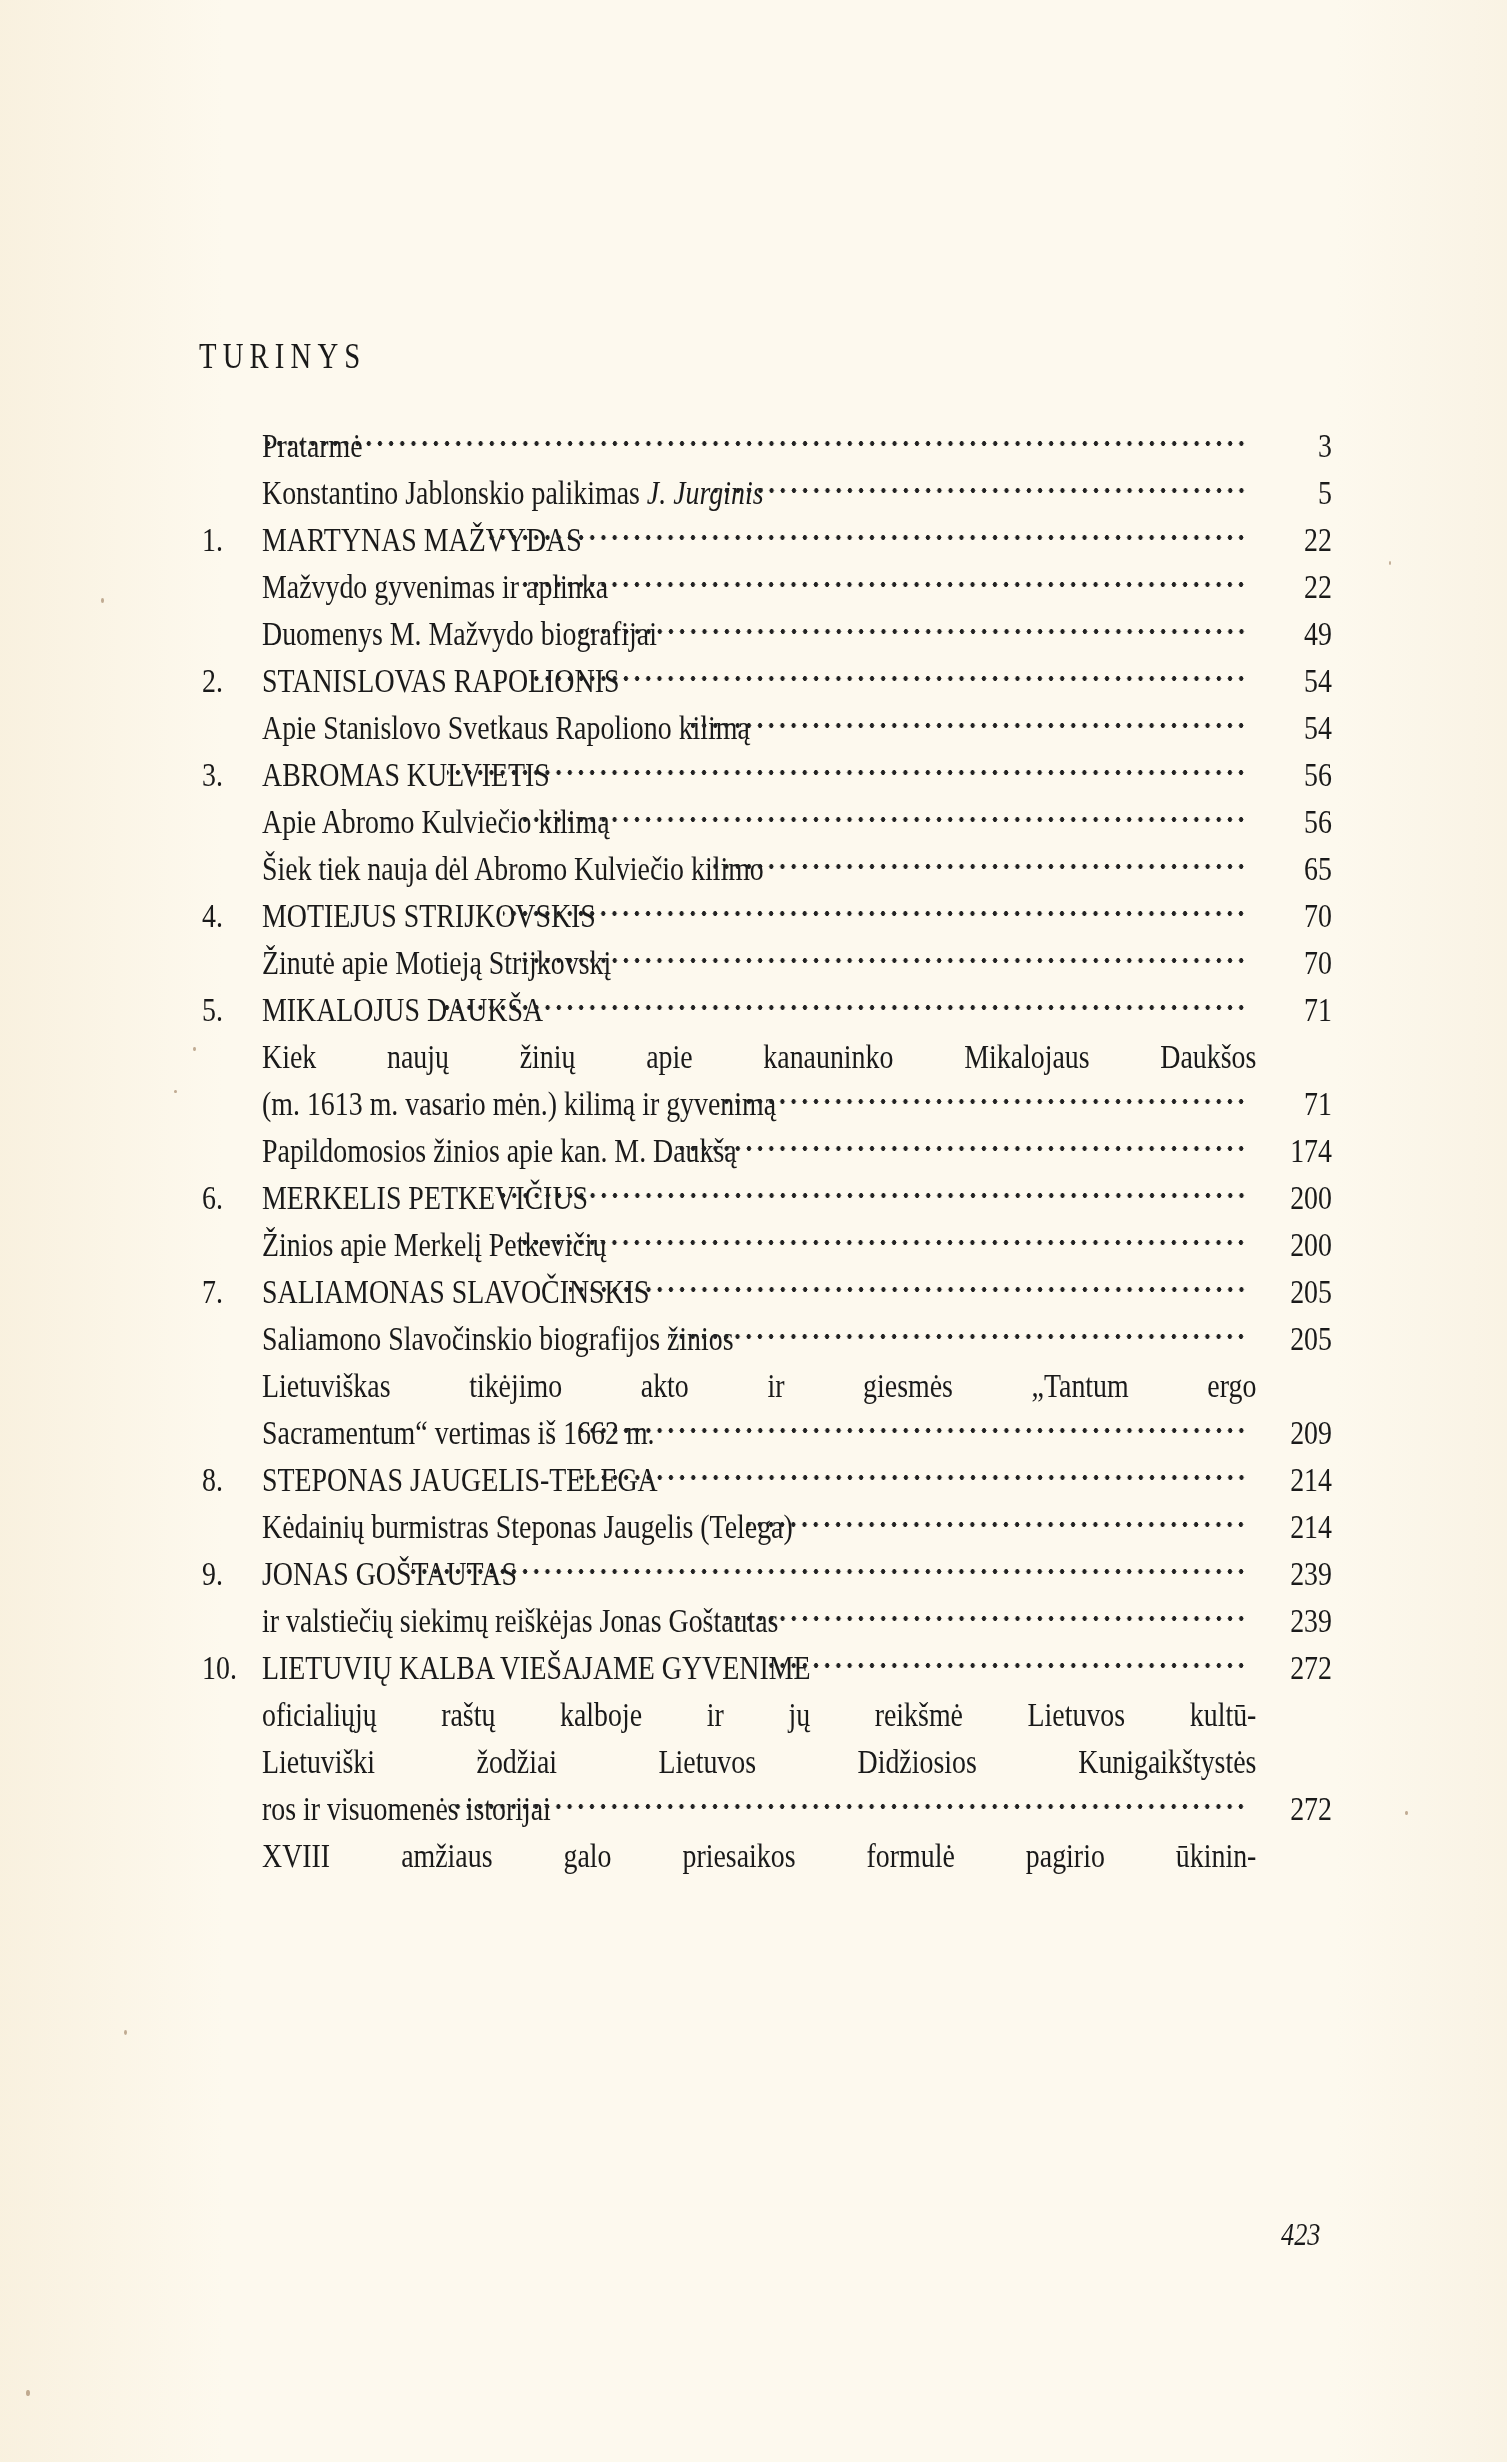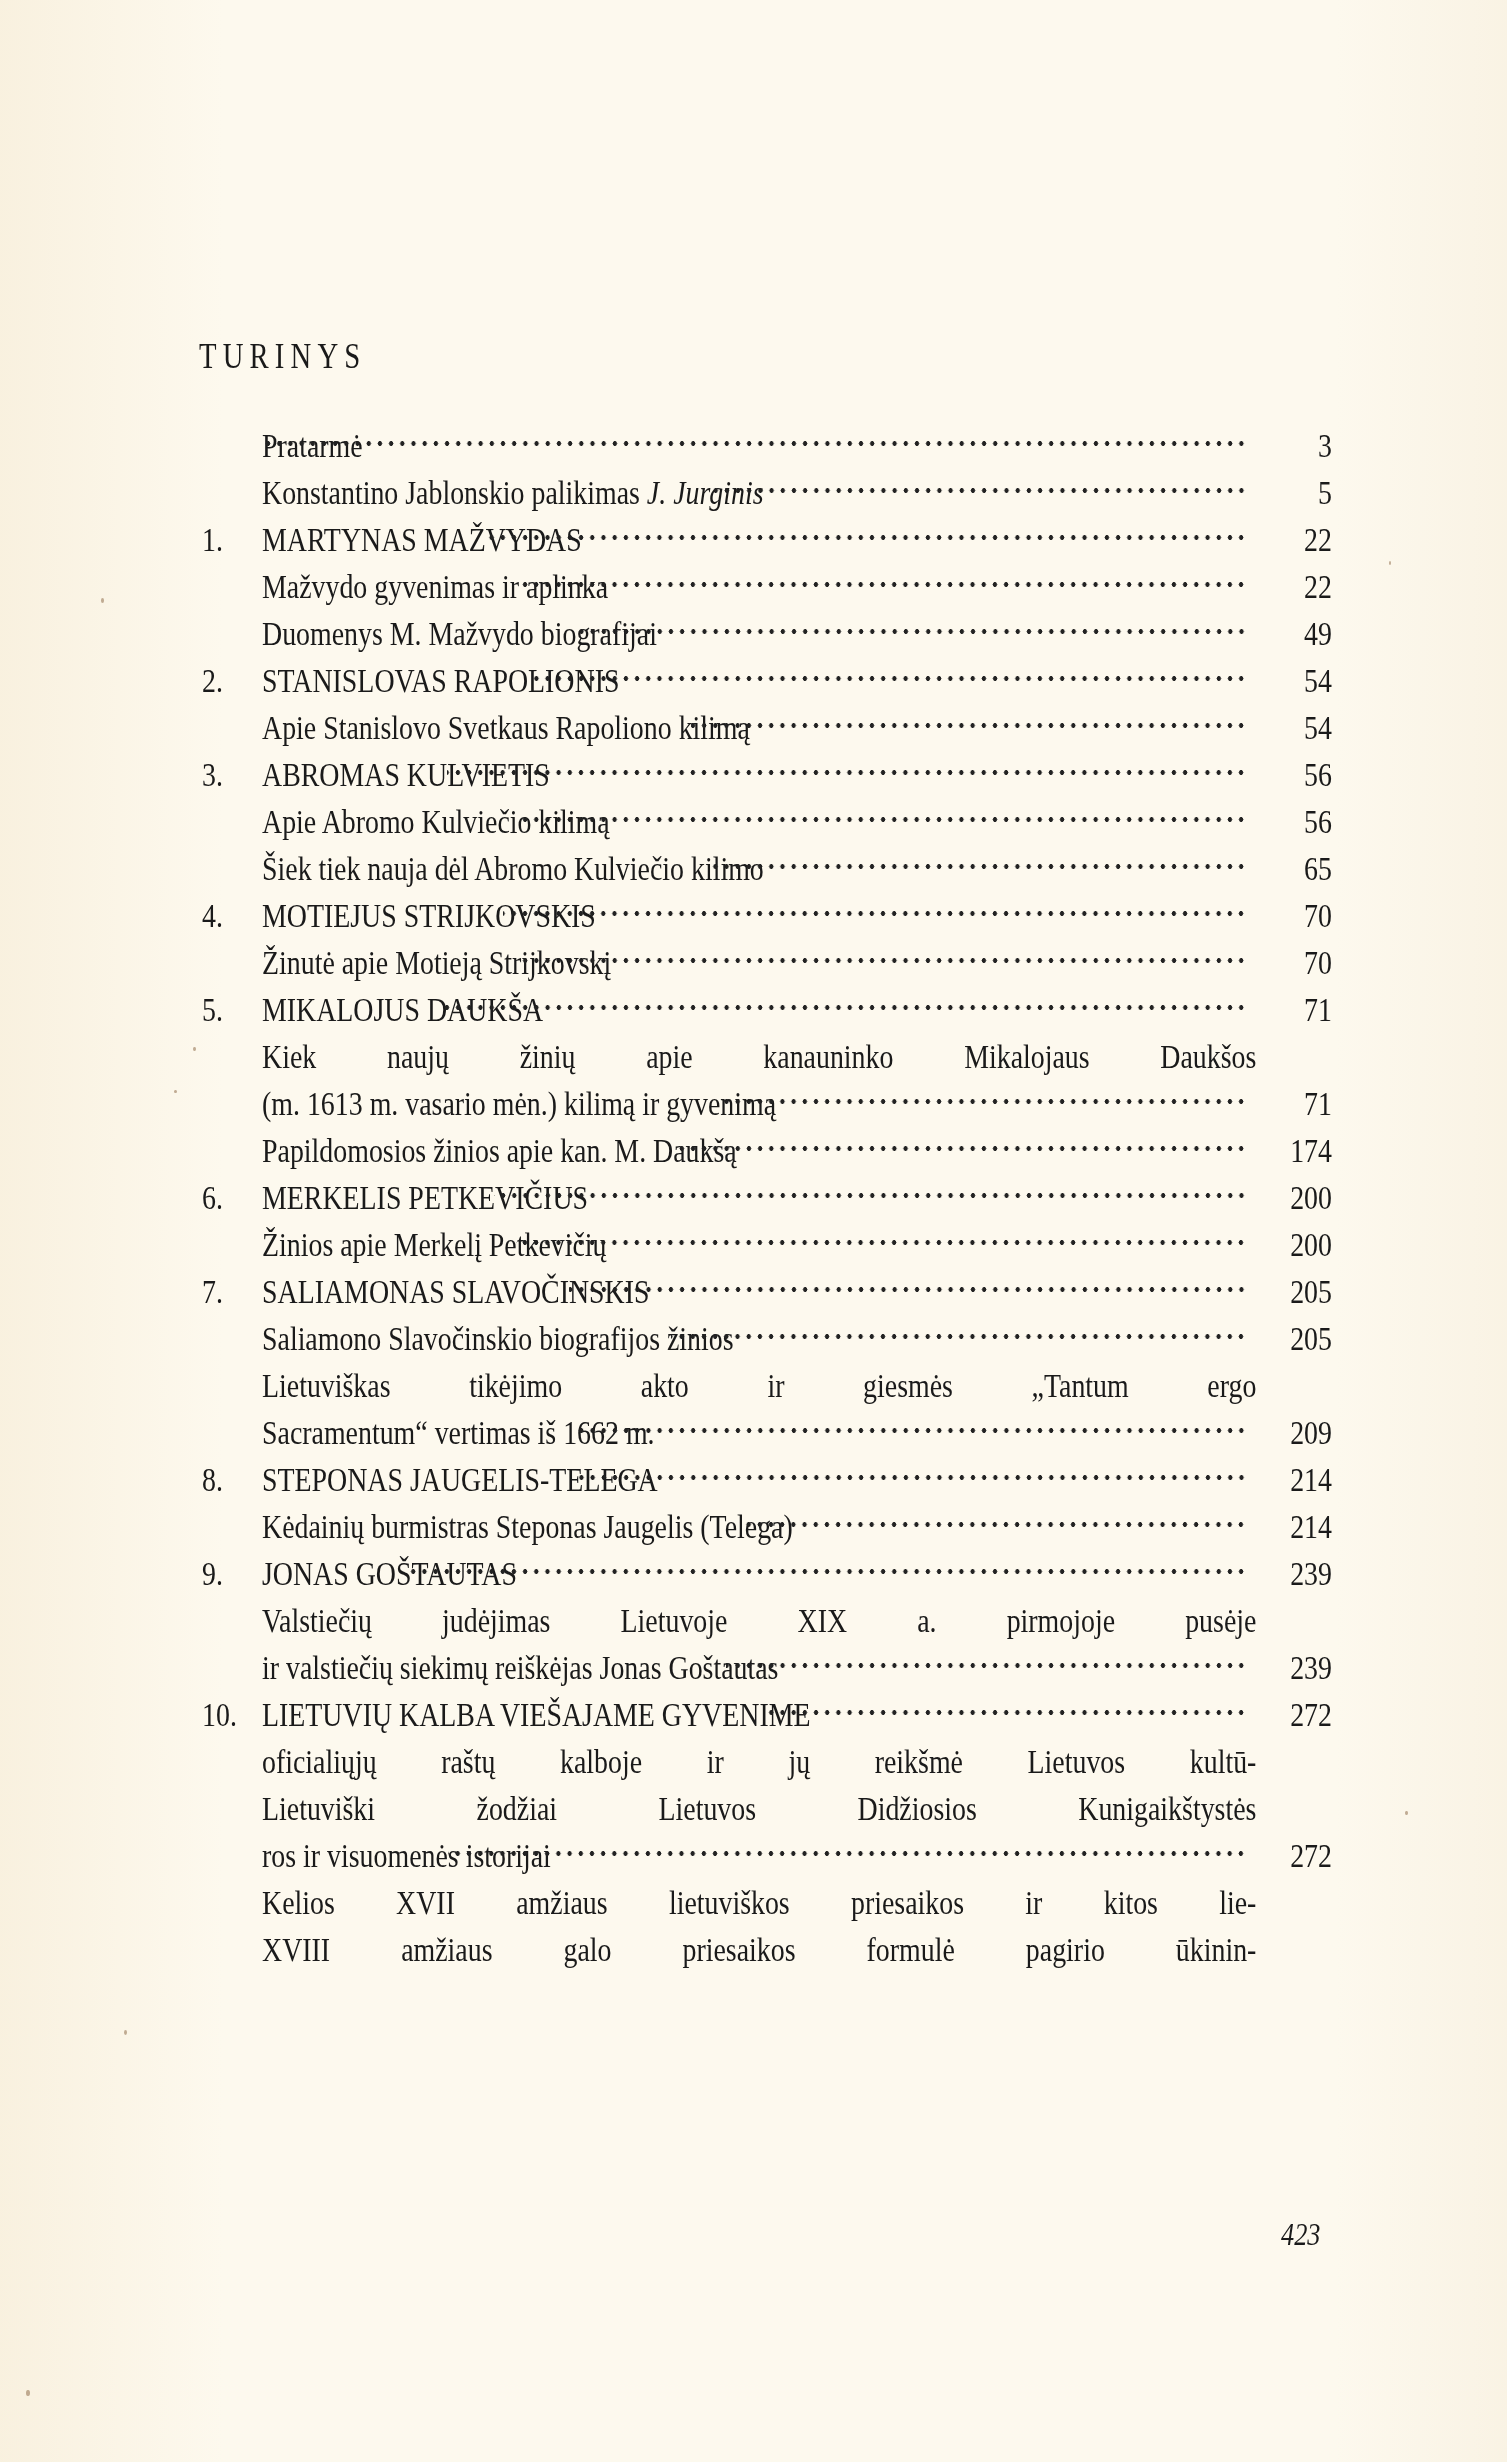--- a/index.html
+++ b/index.html
@@ -323,27 +323,20 @@
       <span class="num">9.</span>
       <div class="text-wrap">
         <span class="text"><span>JONAS GOŠTAUTAS</span></span>
         <span class="leader"></span>
       </div>
       <span class="page">239</span>
     </div>
     <div class="line">
       <span class="num"></span>
       <div class="text-wrap">
-        <span class="text justified"><span>Valstiečių judėjimas Lietuvoje XIX a. pirmojoje pusėje</span></span>
-      </div>
-      <span class="page"></span>
-    </div>
-    <div class="line">
-      <span class="num"></span>
-      <div class="text-wrap">
         <span class="text"><span>ir valstiečių siekimų reiškėjas Jonas Goštautas</span></span>
         <span class="leader"></span>
       </div>
       <span class="page">239</span>
     </div>
     <div class="line">
       <span class="num">10.</span>
       <div class="text-wrap">
         <span class="text"><span>LIETUVIŲ KALBA VIEŠAJAME GYVENIME</span></span>
         <span class="leader"></span>
@@ -364,27 +357,20 @@
       </div>
       <span class="page"></span>
     </div>
     <div class="line">
       <span class="num"></span>
       <div class="text-wrap">
         <span class="text"><span>ros ir visuomenės istorijai</span></span>
         <span class="leader"></span>
       </div>
       <span class="page">272</span>
-    </div>
-    <div class="line">
-      <span class="num"></span>
-      <div class="text-wrap">
-        <span class="text justified"><span>Kelios XVII amžiaus lietuviškos priesaikos ir kitos lie-</span></span>
-      </div>
-      <span class="page"></span>
     </div>
     <div class="line">
       <span class="num"></span>
       <div class="text-wrap">
         <span class="text justified"><span>XVIII amžiaus galo priesaikos formulė pagirio ūkinin-</span></span>
       </div>
       <span class="page"></span>
     </div>
   </div>
 

